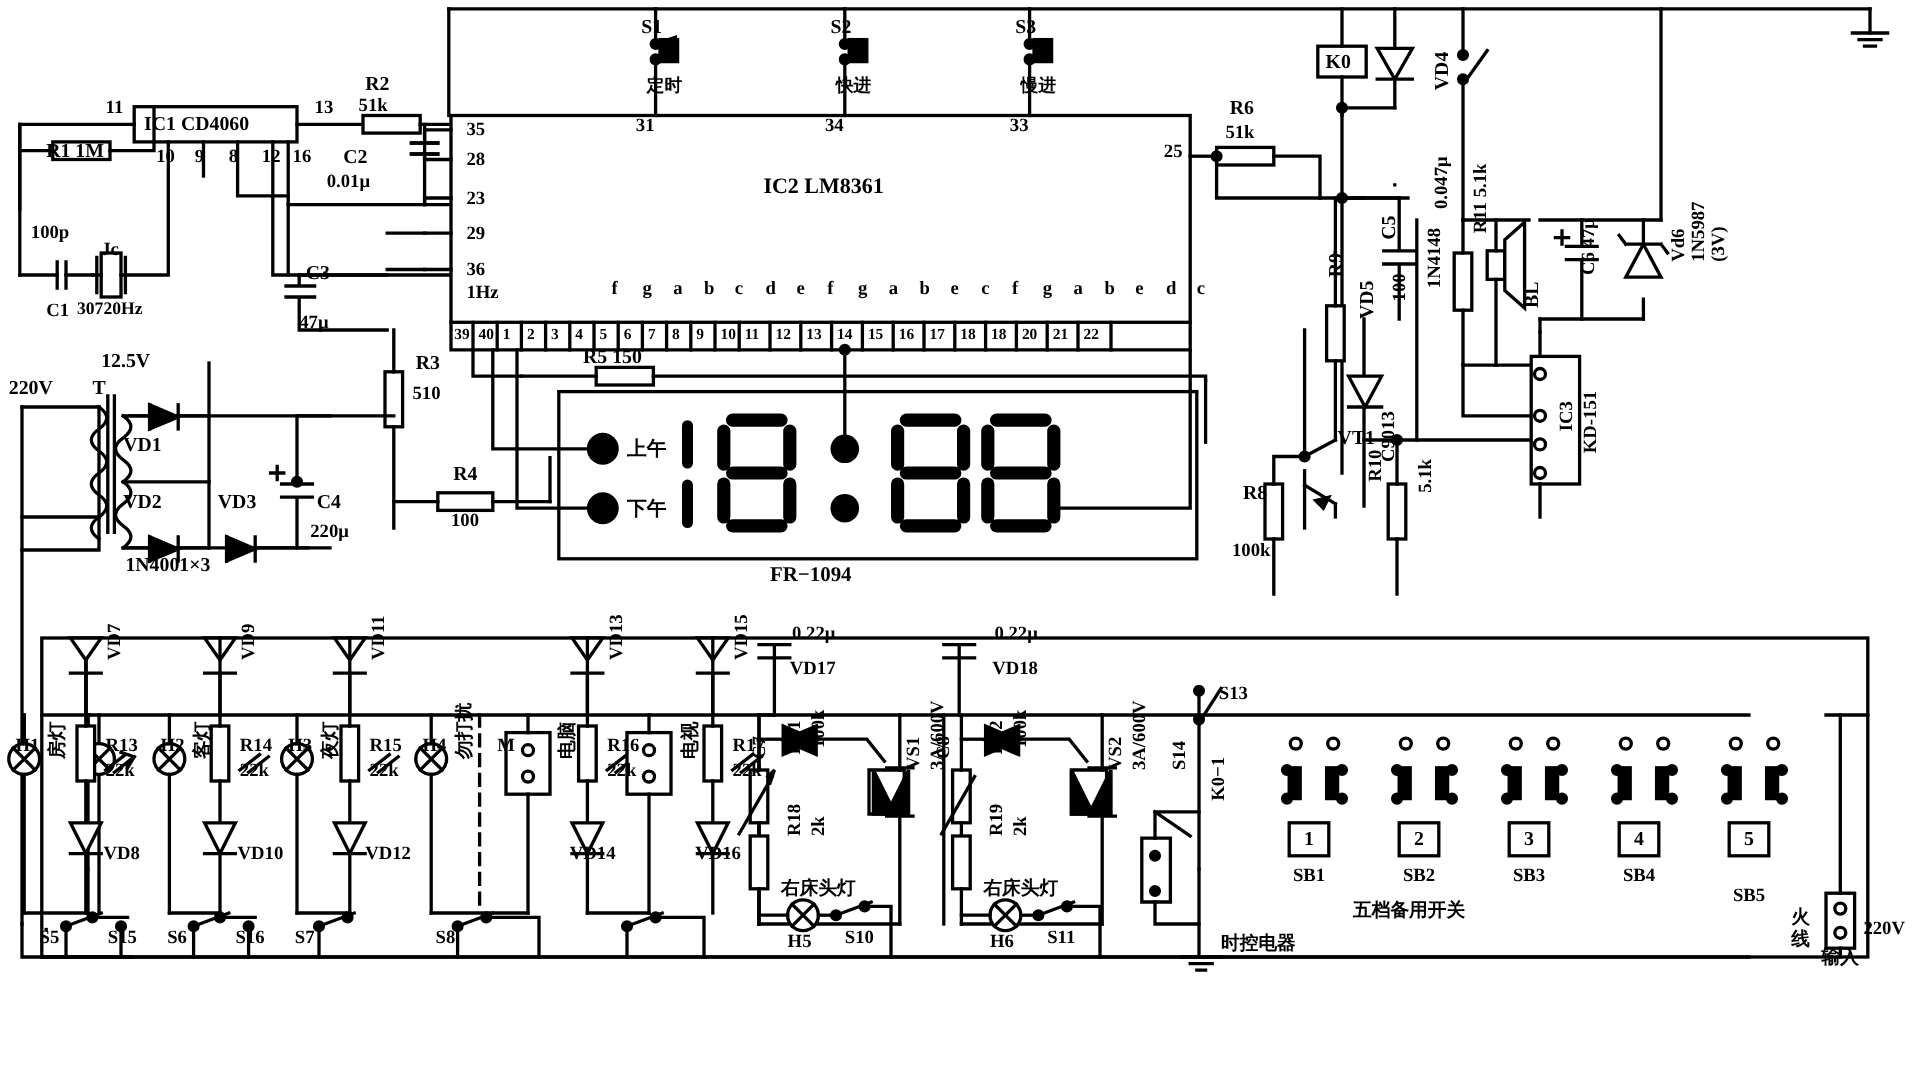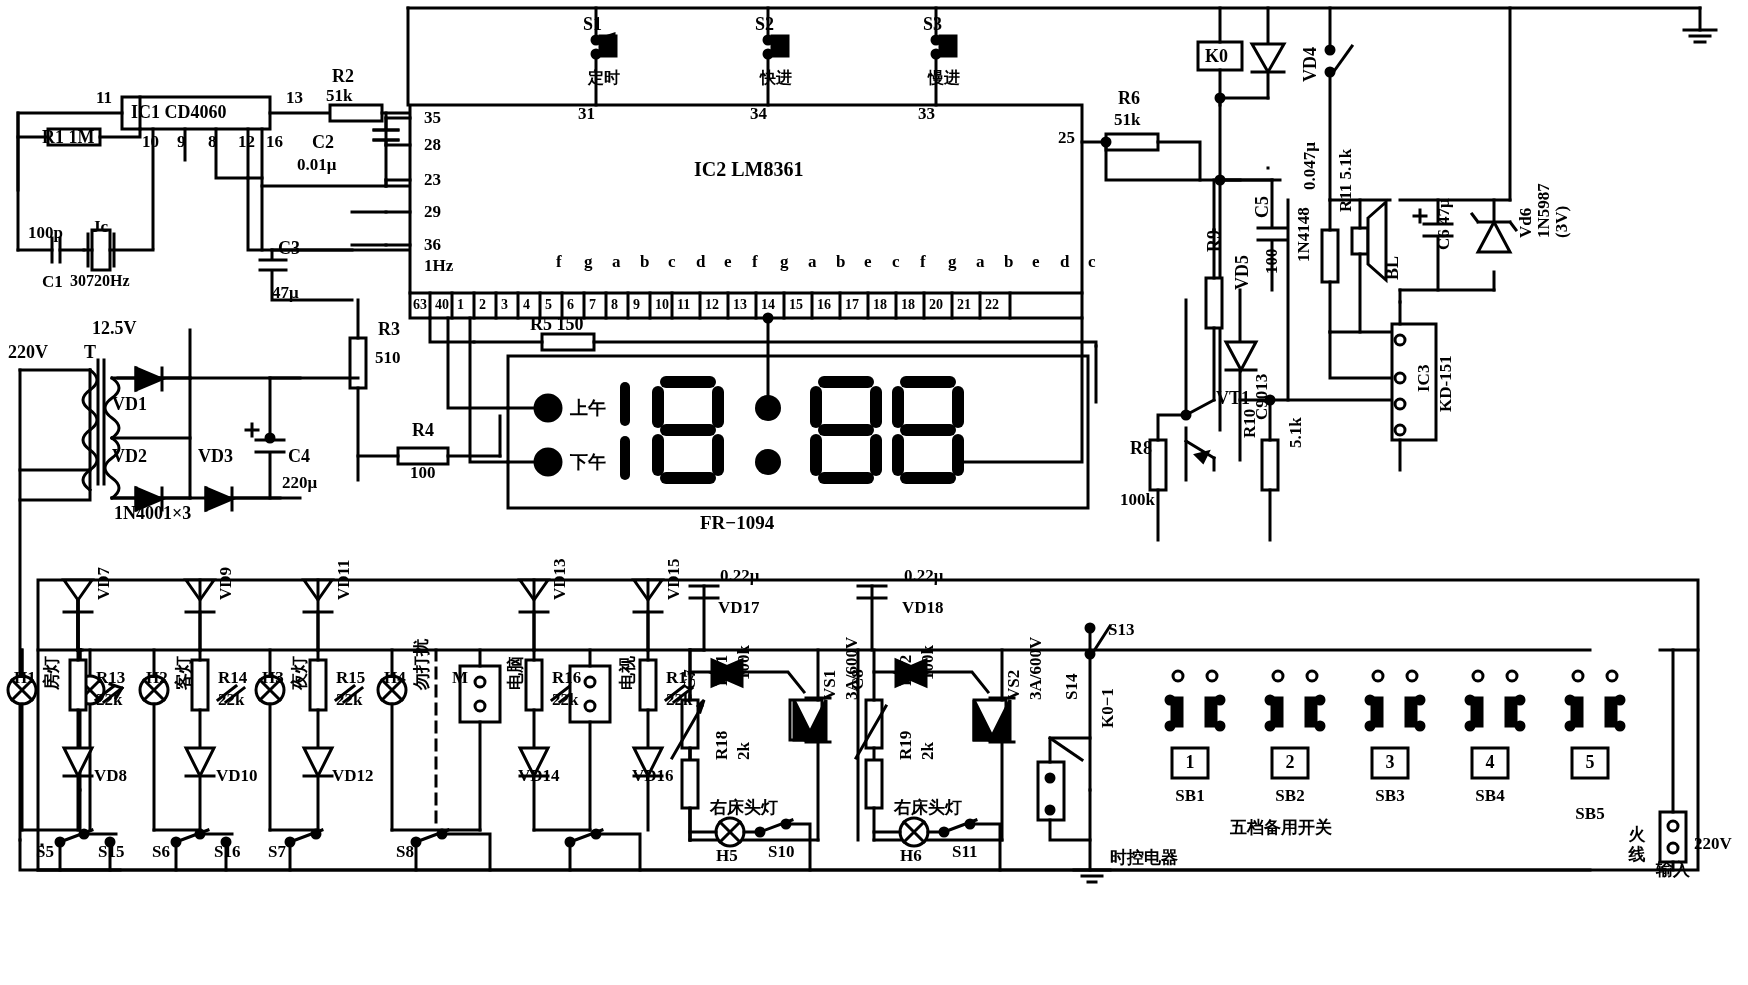--- a/index.html
+++ b/index.html
@@ -570,21 +570,21 @@
 
 <div class="lbl s18" style="left:131px;top:102px">IC1  CD4060</div>
 <div class="lbl s17" style="left:96px;top:88px">11</div>
 <div class="lbl s17" style="left:286px;top:88px">13</div>
 <div class="lbl s17" style="left:142px;top:132px">10</div>
 <div class="lbl s17" style="left:177px;top:132px">9</div>
 <div class="lbl s17" style="left:208px;top:132px">8</div>
 <div class="lbl s17" style="left:238px;top:132px">12</div>
 <div class="lbl s17" style="left:266px;top:132px">16</div>
 <div class="lbl s18" style="left:42px;top:127px">R1  1M</div>
-<div class="lbl s17" style="left:28px;top:223px">100p</div>
+<div class="lbl s17" style="left:28px;top:201px">100p</div>
 <div class="lbl s17" style="left:42px;top:272px">C1</div>
 <div class="lbl s17" style="left:92px;top:217px">Jc</div>
 <div class="lbl s16" style="left:70px;top:272px">30720Hz</div>
 
 <div class="lbl s18" style="left:332px;top:66px">R2</div>
 <div class="lbl s17" style="left:326px;top:86px">51k</div>
 <div class="lbl s18" style="left:312px;top:132px">C2</div>
 <div class="lbl s17" style="left:297px;top:155px">0.01μ</div>
 <div class="lbl s18" style="left:278px;top:238px">C3</div>
 <div class="lbl s17" style="left:272px;top:283px">47μ</div>
@@ -629,21 +629,21 @@
       <div class="lbl s17" style="left: 892px; top: 252px;">c</div>
       <div class="lbl s17" style="left: 920px; top: 252px;">f</div>
       <div class="lbl s17" style="left: 948px; top: 252px;">g</div>
       <div class="lbl s17" style="left: 976px; top: 252px;">a</div>
       <div class="lbl s17" style="left: 1004px; top: 252px;">b</div>
       <div class="lbl s17" style="left: 1032px; top: 252px;">e</div>
       <div class="lbl s17" style="left: 1060px; top: 252px;">d</div>
       <div class="lbl s17" style="left: 1088px; top: 252px;">c</div>
     </div>
 <div id="pin-numbers">
-      <div class="lbl s14" style="left: 413px; top: 297px;">63</div>
+      <div class="lbl s14" style="left: 413px; top: 297px;">39</div>
       <div class="lbl s14" style="left: 435px; top: 297px;">40</div>
       <div class="lbl s14" style="left: 457px; top: 297px;">1</div>
       <div class="lbl s14" style="left: 479px; top: 297px;">2</div>
       <div class="lbl s14" style="left: 501px; top: 297px;">3</div>
       <div class="lbl s14" style="left: 523px; top: 297px;">4</div>
       <div class="lbl s14" style="left: 545px; top: 297px;">5</div>
       <div class="lbl s14" style="left: 567px; top: 297px;">6</div>
       <div class="lbl s14" style="left: 589px; top: 297px;">7</div>
       <div class="lbl s14" style="left: 611px; top: 297px;">8</div>
       <div class="lbl s14" style="left: 633px; top: 297px;">9</div>

